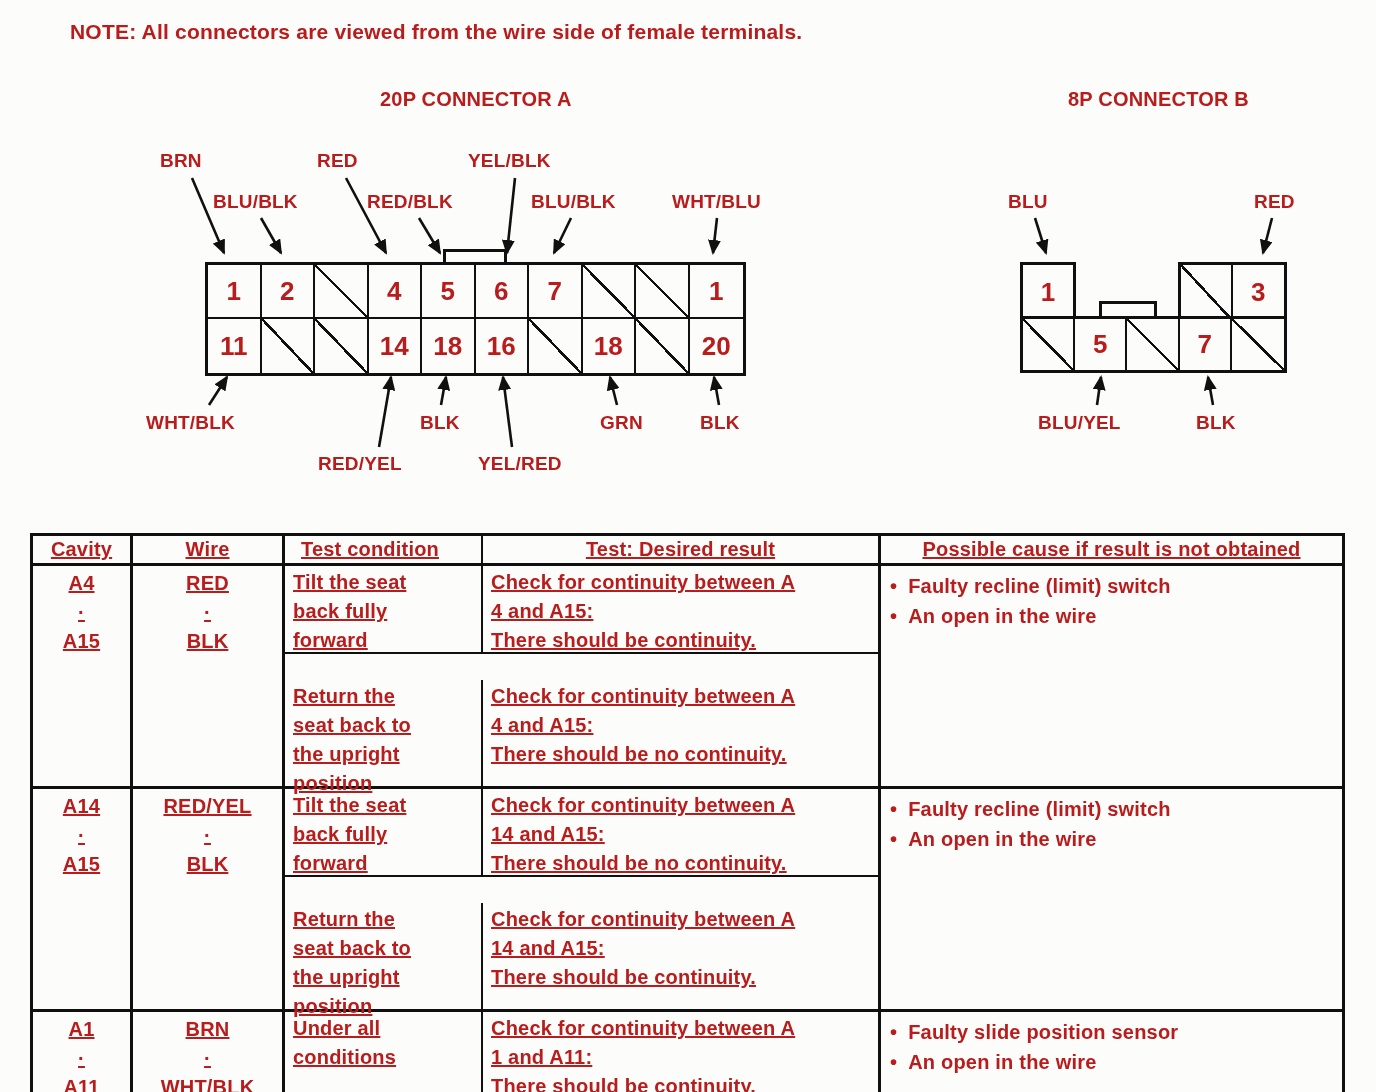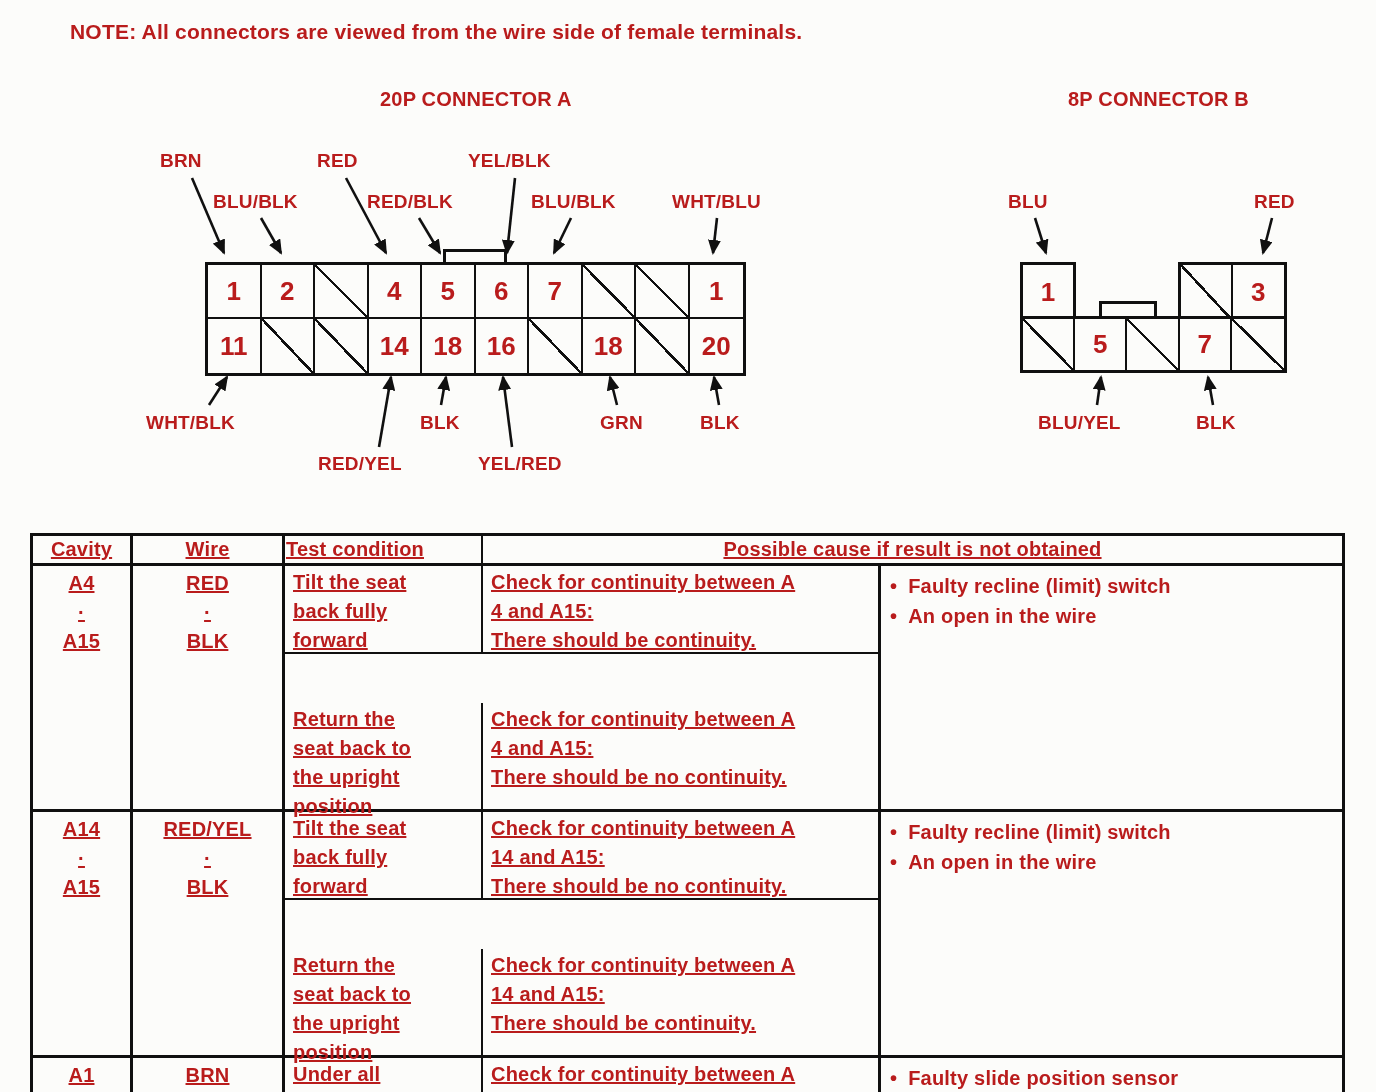--- a/index.html
+++ b/index.html
@@ -55,30 +55,30 @@
 
   
   .ttable { position:absolute; left:30px; top:533px; width:1315px; border:3px solid #101010; background:#fcfcfa; }
   .trow { display:flex; }
   .thead { border-bottom:3px solid #101010; height:30px; }
   .tgroup { border-bottom:3px solid #101010; }
   .tgroup:last-child { border-bottom:none; }
   .hc { font-size:20px; display:flex; align-items:center; justify-content:center; letter-spacing:.2px;text-decoration:underline; }
   .hc1 { width:100px; border-right:3px solid #101010; }
   .hc2 { width:152px; border-right:3px solid #101010; }
-  .hc3 { width:198px; border-right:2px solid #101010; justify-content:flex-start; padding-left:1px; }
+  .hc3 { width:198px; border-right:2px solid #101010; justify-content:flex-start; padding-left:16px; }
   .hc4 { width:398px; border-right:3px solid #101010; }
   .hc5 { flex:1; }
   .col-cavity { width:100px; border-right:3px solid #101010; }
   .col-wire   { width:152px; border-right:3px solid #101010; }
   .col-tests  { width:596px; border-right:3px solid #101010; display:flex; flex-direction:column;gap:26px; }
   .col-cause  { flex:1; }
   .subrow { display:flex; border-bottom:2px solid #101010; }
   .subrow:last-child { border-bottom:none; }
-  .sr1 { height:88px; } .sr2 { height:106px;margin-top:23px; } .srs { height:88px; }
+  .sr1 { height:88px; } .sr2 { height:106px; } .srs { height:88px; }
   .cond { width:198px; border-right:2px solid #101010; }
   .res  { flex:1; }
   .td { font-size:20px; line-height:29px; padding:2px 8px; white-space:pre-line; letter-spacing:.2px;text-decoration:underline; }
   .cav, .wir { text-align:center; padding-top:3px; }
   .cause { padding-top:5px; }
   .bullet { display:flex; line-height:30px; font-size:20px; letter-spacing:.2px; }
   .bullet::before { content:"•"; margin:0 11px 0 9px; }
 </style>
 </head>
 <body>
@@ -172,20 +172,21 @@
     <div class="pcell hatch"></div>
     <div class="pcell">7</div>
     <div class="pcell hatch"></div>
   </div>
 
   <div class="ttable">
     <div class="trow thead">
       <div class="hc hc1">Cavity</div>
       <div class="hc hc2">Wire</div>
       <div class="hc hc3">Test condition</div>
+      <div class="hc hc4">Test: Desired result</div>
       <div class="hc hc5">Possible cause if result is not obtained</div>
     </div>
 
     <div class="trow tgroup">
       <div class="td cav col-cavity">A4
 ·
 A15</div>
       <div class="td wir col-wire">RED
 ·
 BLK</div>

